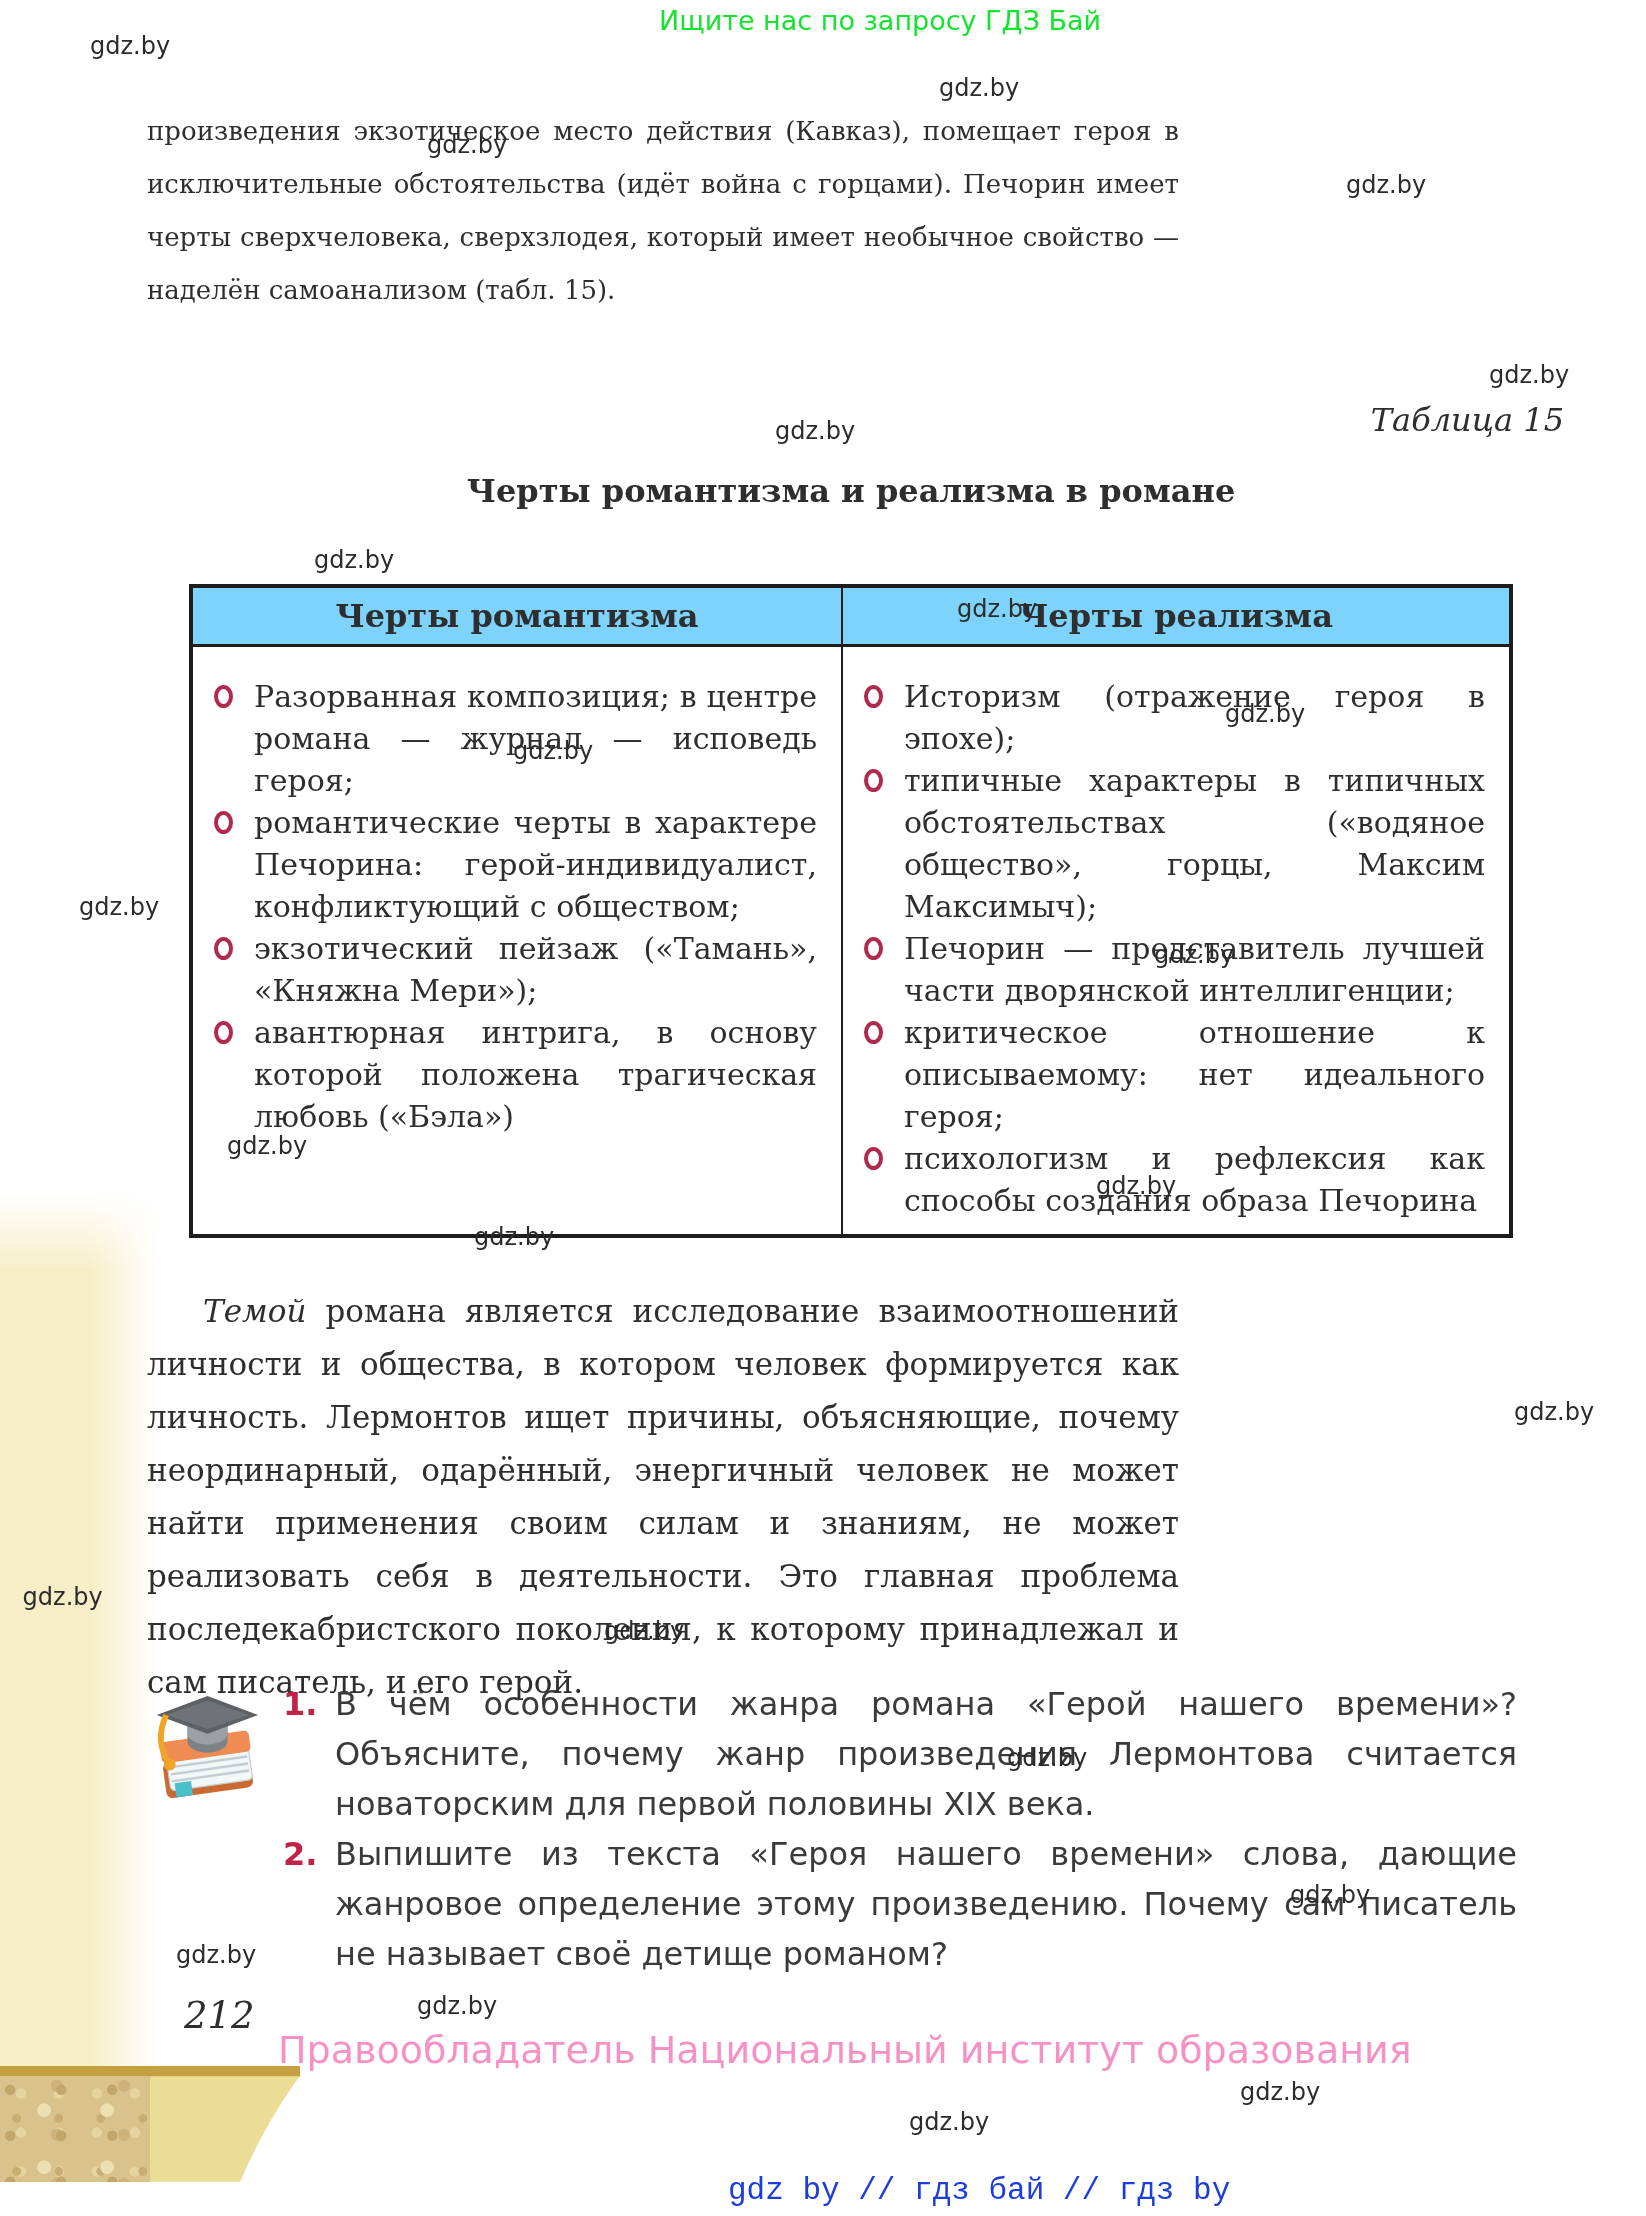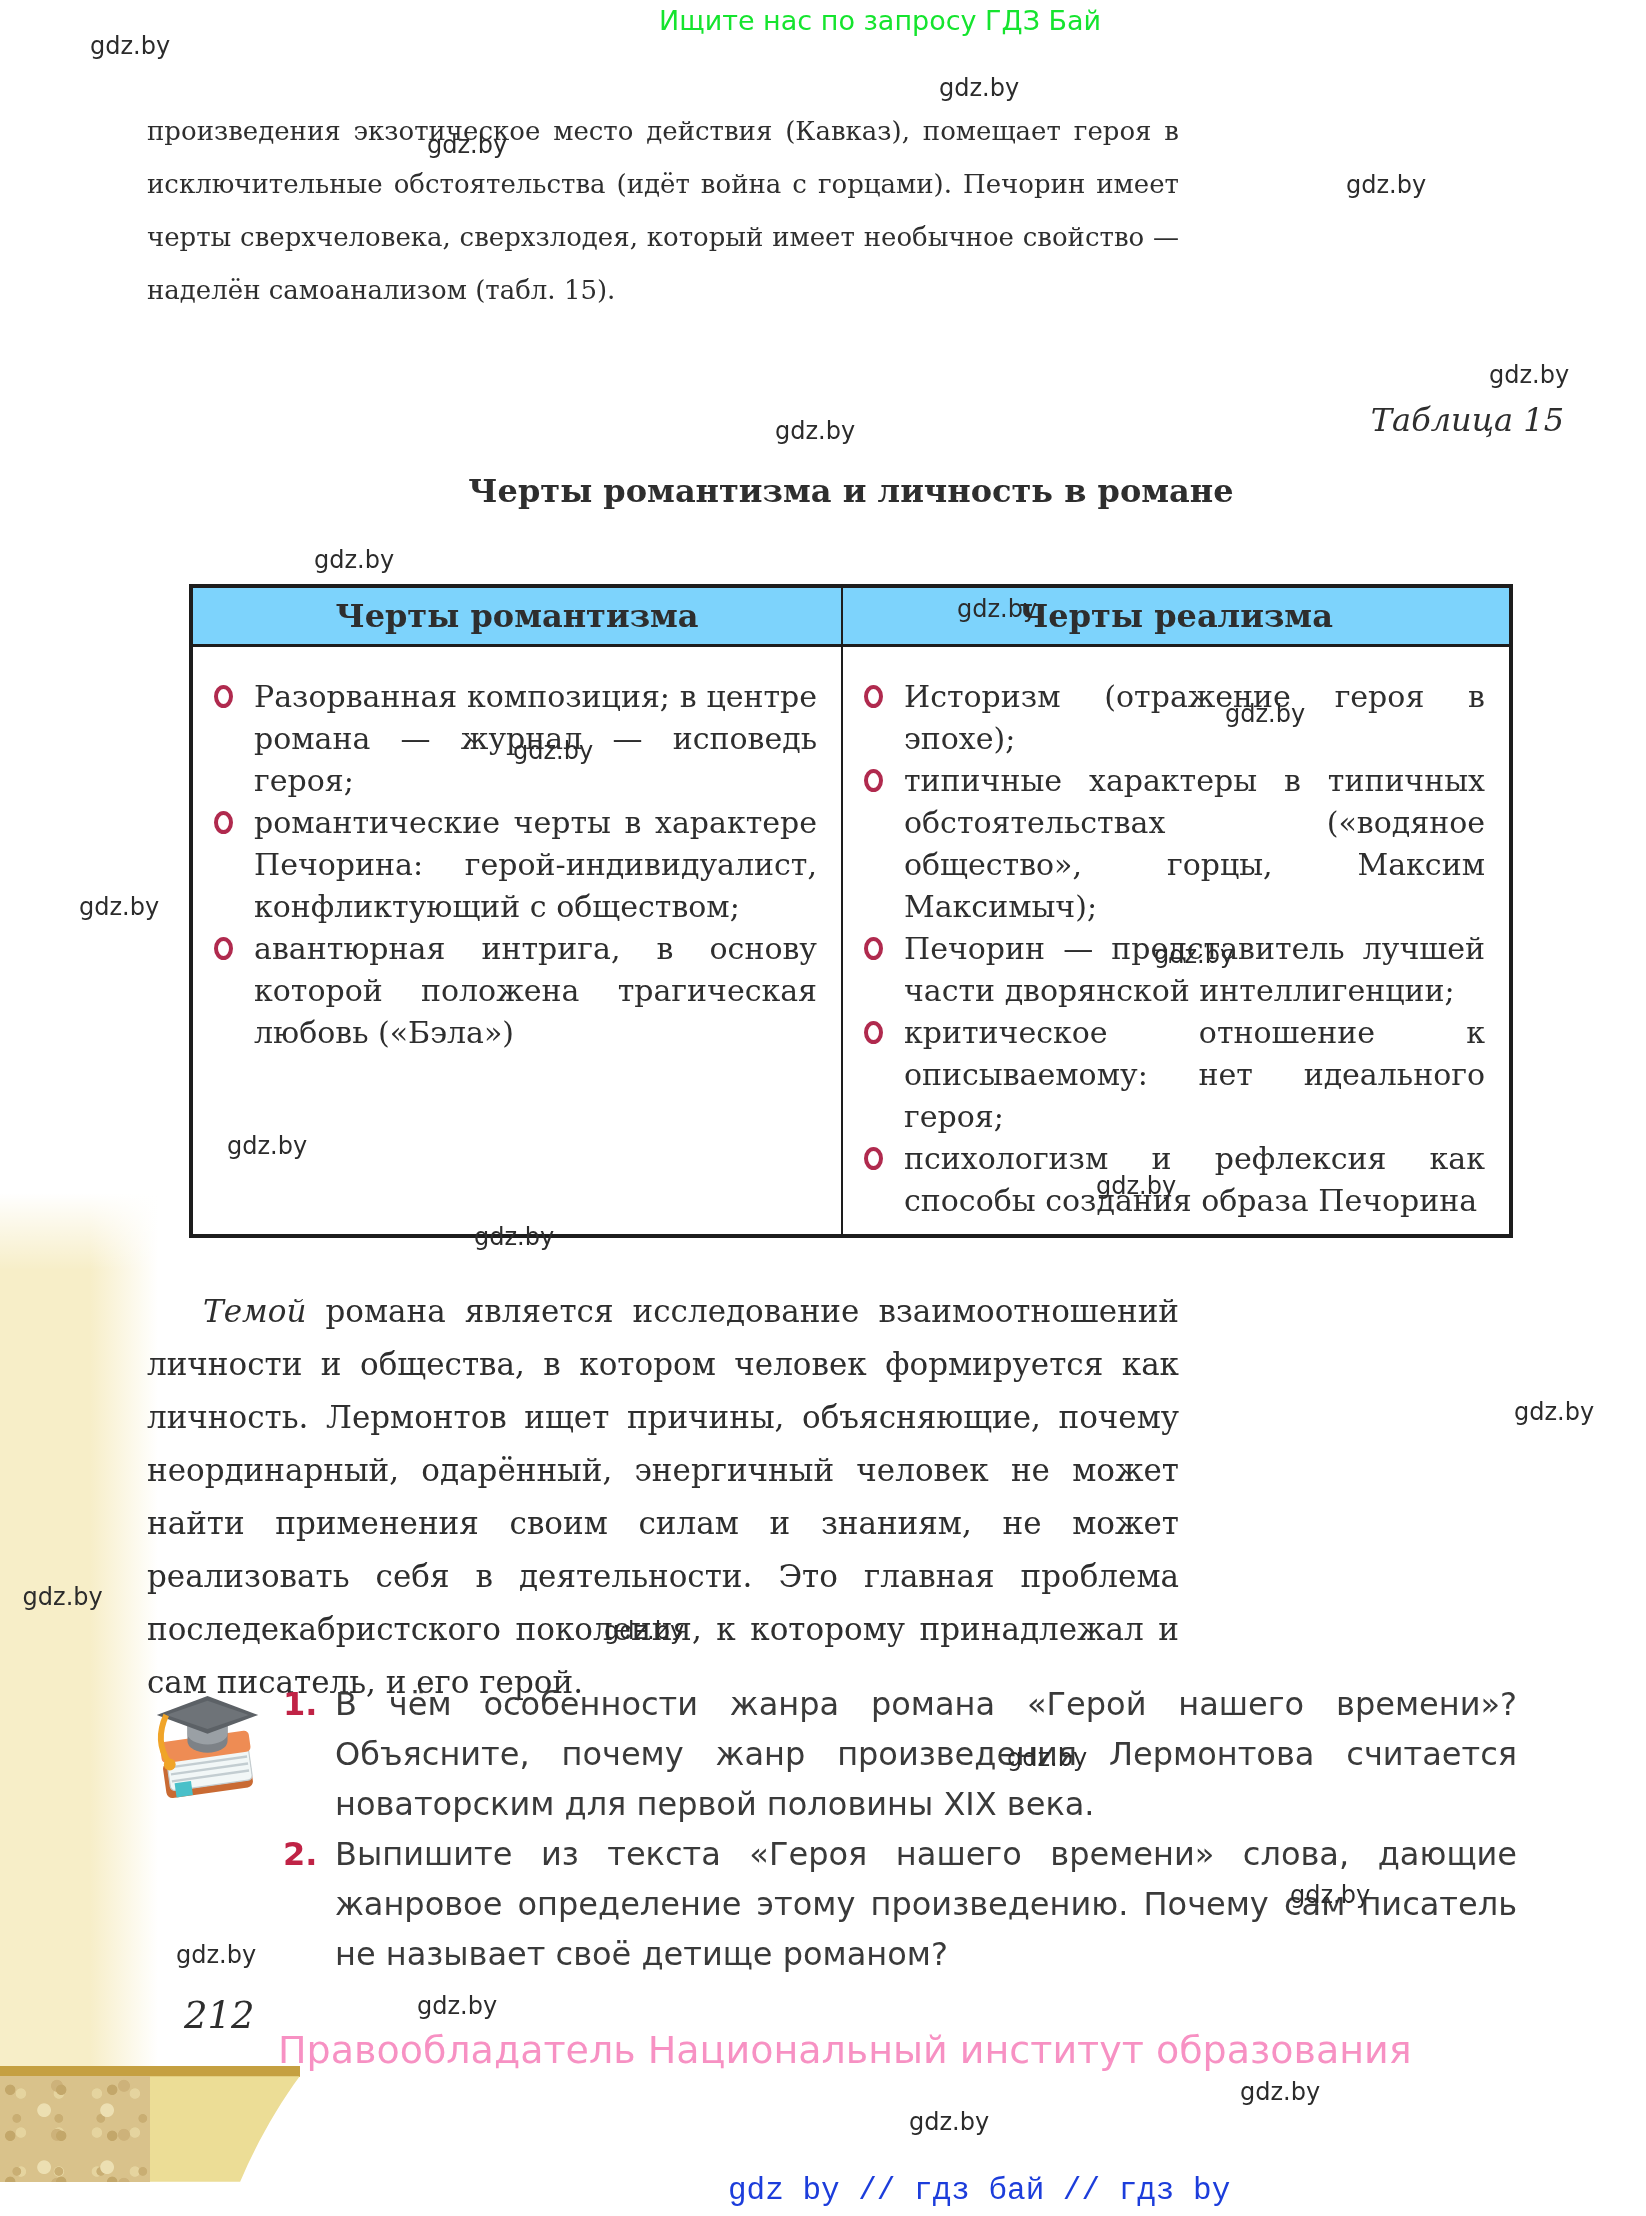--- a/index.html
+++ b/index.html
@@ -80,32 +80,33 @@
   <svg class="curve-svg" viewBox="0 0 200 131">
     <path d="M0,0 H186 C158,38 132,84 112,131 H0 Z" fill="#ecdd96"></path>
   </svg>
 
   <div class="green-banner">Ищите нас по запросу ГДЗ Бай</div>
 
   <div class="intro">произведения экзотическое место действия (Кавказ), помещает героя в исключительные обстоятельства (идёт война с горцами). Печорин имеет черты сверхчеловека, сверхзлодея, который имеет необычное свойство — наделён самоанализом (табл. 15).</div>
 
   <div class="table-caption">Таблица 15</div>
   <div class="table-title">
-    <div>Черты романтизма и личность в романе</div>
+    <div>Черты романтизма и реализма в романе</div>
   </div>
 
   <div class="rtable">
     <div class="rtable-header">
       <div class="hcell c0">Черты романтизма</div>
       <div class="hcell c1">Черты реализма</div>
     </div>
     <div class="rtable-body">
       <div class="bcell c0">
           <div class="titem"><span class="ring"></span><span>Разорванная композиция; в центре романа — журнал — исповедь героя;</span></div>
           <div class="titem"><span class="ring"></span><span>романтические черты в характере Печорина: герой-индивидуалист, конфликтующий с обществом;</span></div>
+          <div class="titem"><span class="ring"></span><span>экзотический пейзаж («Тамань», «Княжна Мери»);</span></div>
           <div class="titem"><span class="ring"></span><span>авантюрная интрига, в основу которой положена трагическая любовь («Бэла»)</span></div>
         </div>
       <div class="bcell c1">
           <div class="titem"><span class="ring"></span><span>Историзм (отражение героя в эпохе);</span></div>
           <div class="titem"><span class="ring"></span><span>типичные характеры в типичных обстоятельствах («водяное общество», горцы, Максим Максимыч);</span></div>
           <div class="titem"><span class="ring"></span><span>Печорин — представитель лучшей части дворянской интеллигенции;</span></div>
           <div class="titem"><span class="ring"></span><span>критическое отношение к описываемому: нет идеального героя;</span></div>
           <div class="titem"><span class="ring"></span><span>психологизм и рефлексия как способы создания образа Печорина</span></div>
         </div>
     </div>

